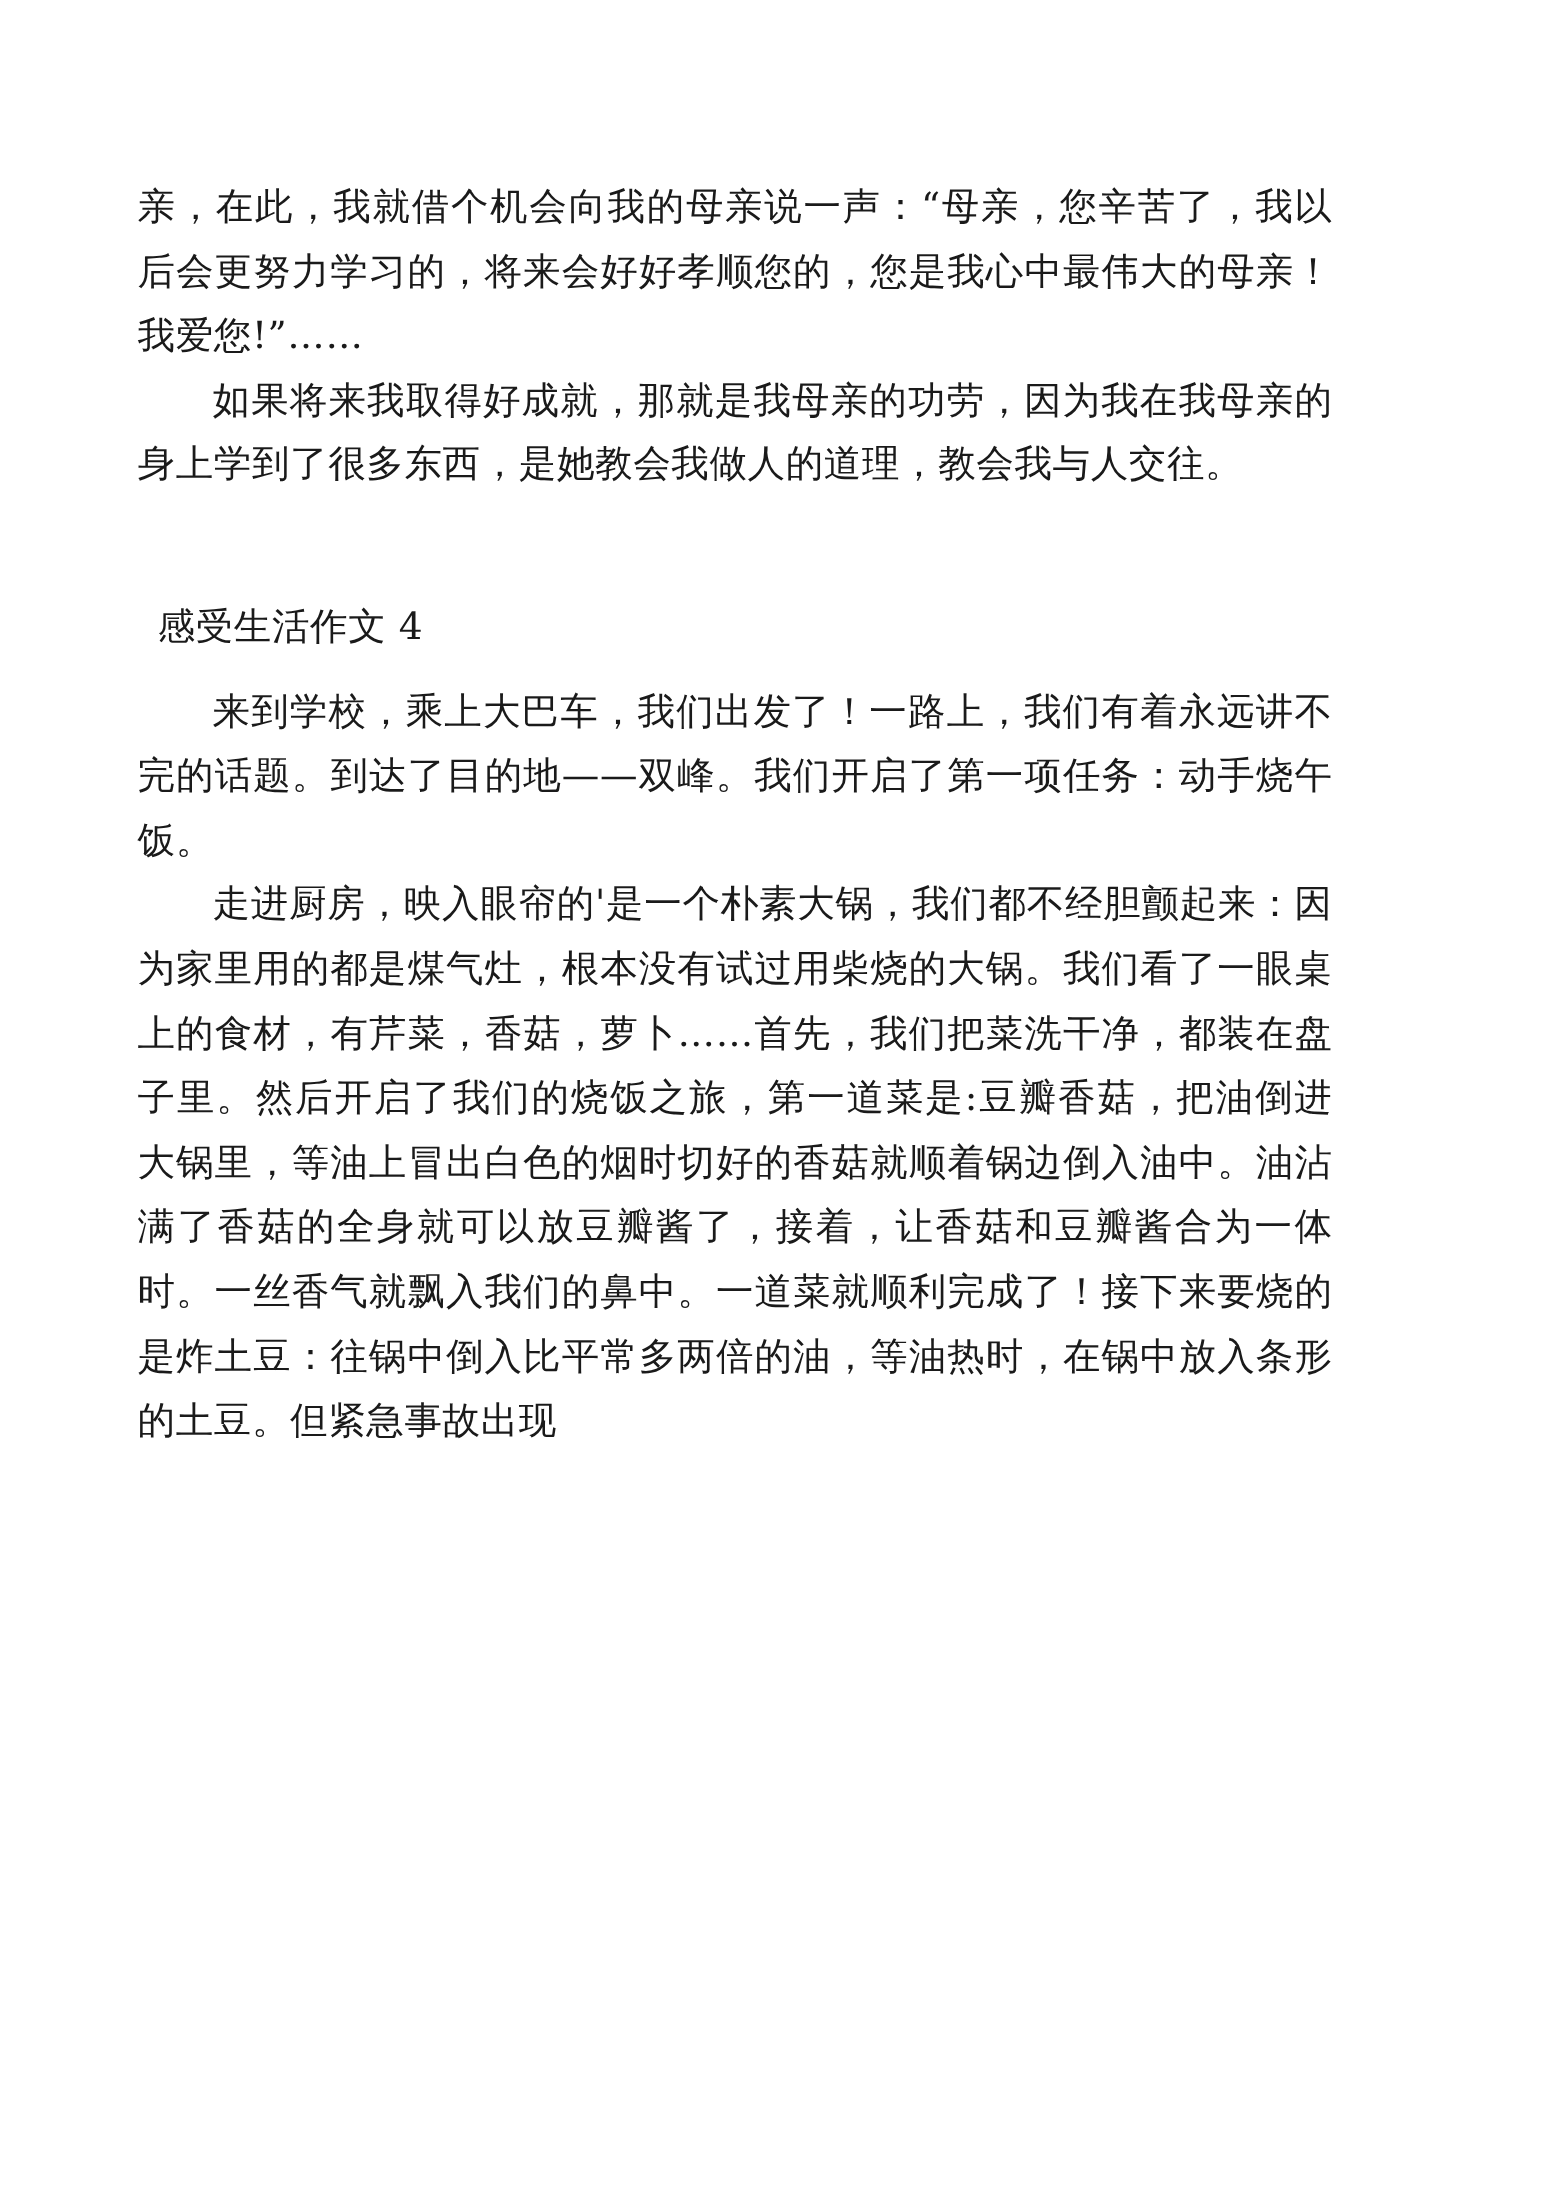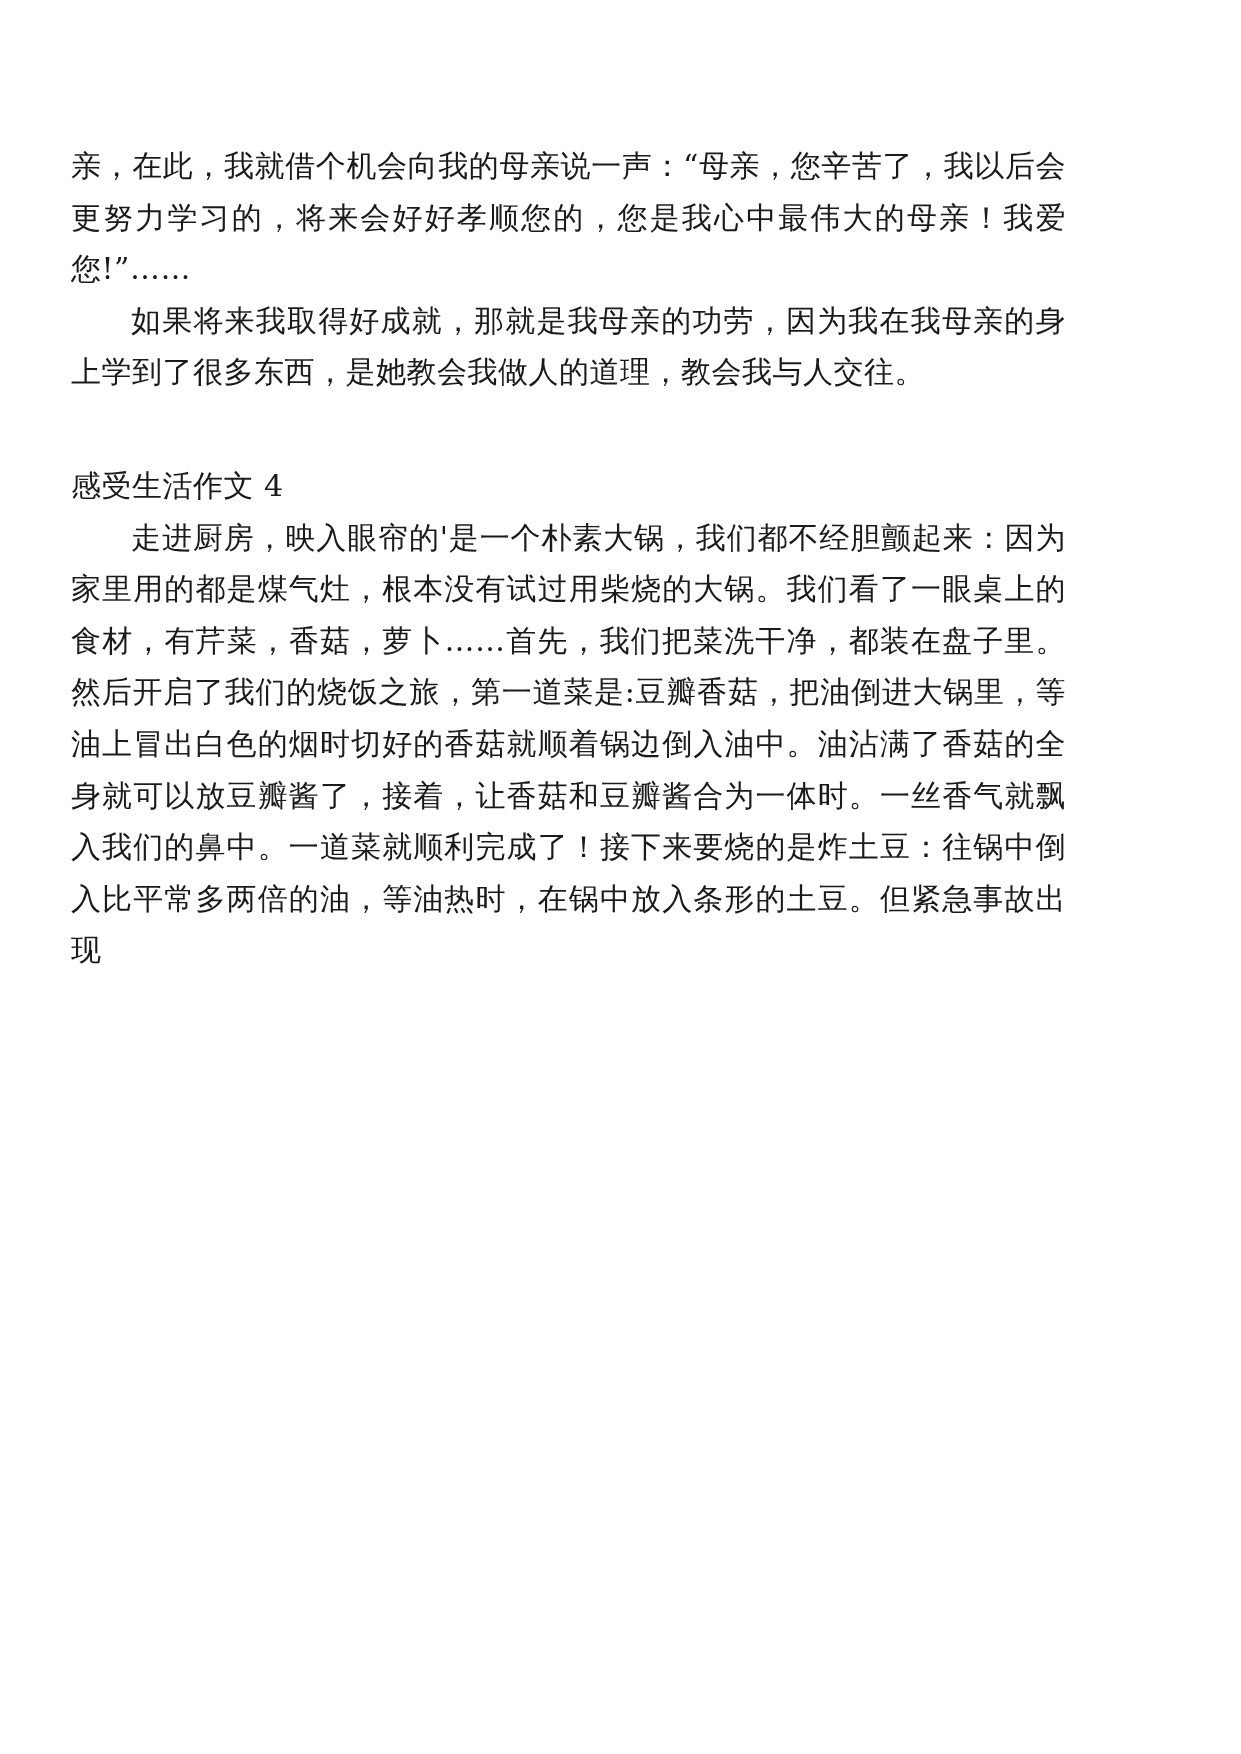--- a/index.html
+++ b/index.html
@@ -11,41 +11,41 @@
     width: 1241px;
     height: 1754px;
     font-family: "DejaVu Serif", "Liberation Serif", serif;
     color: #1a1a1a;
     overflow: hidden;
   }
   .page {
     box-sizing: border-box;
     width: 1241px;
     height: 1754px;
-    padding: 140px 175px 90px 71px;
+    padding: 140px 175px 90px 110px;
     position: relative;
   }
   .doc-body {
     font-size: 30px;
     line-height: 1.72;
     letter-spacing: 0.5px;
     text-align: justify;
     text-justify: inter-ideograph;
   }
   p.para {
     margin: 0 0 0 0;
     text-indent: 2em;
   }
   p.para.noindent {
     text-indent: 0;
   }
   .heading {
     font-size: 30px;
     line-height: 1.72;
-    margin: 0;
+    margin: 16px;
     text-indent: 0;
     letter-spacing: 0.5px;
   }
   .spacer-lg {
     height: 62px;
   }
 </style>
 </head>
 <body>
 
@@ -54,17 +54,18 @@
 
     <p class="para noindent">亲，在此，我就借个机会向我的母亲说一声：“母亲，您辛苦了，我以后会更努力学习的，将来会好好孝顺您的，您是我心中最伟大的母亲！我爱您!”……</p>
 
     <p class="para">如果将来我取得好成就，那就是我母亲的功劳，因为我在我母亲的身上学到了很多东西，是她教会我做人的道理，教会我与人交往。</p>
 
     <div class="spacer-lg"></div>
 
     <p class="heading">感受生活作文 4</p>
 
 
+    <p class="para">来到学校，乘上大巴车，我们出发了！一路上，我们有着永远讲不完的话题。到达了目的地——双峰。我们开启了第一项任务：动手烧午饭。</p>
 
     <p class="para">走进厨房，映入眼帘的'是一个朴素大锅，我们都不经胆颤起来：因为家里用的都是煤气灶，根本没有试过用柴烧的大锅。我们看了一眼桌上的食材，有芹菜，香菇，萝卜……首先，我们把菜洗干净，都装在盘子里。然后开启了我们的烧饭之旅，第一道菜是:豆瓣香菇，把油倒进大锅里，等油上冒出白色的烟时切好的香菇就顺着锅边倒入油中。油沾满了香菇的全身就可以放豆瓣酱了，接着，让香菇和豆瓣酱合为一体时。一丝香气就飘入我们的鼻中。一道菜就顺利完成了！接下来要烧的是炸土豆：往锅中倒入比平常多两倍的油，等油热时，在锅中放入条形的土豆。但紧急事故出现</p>
 
   </div>
 </div>
 
 </body></html>

